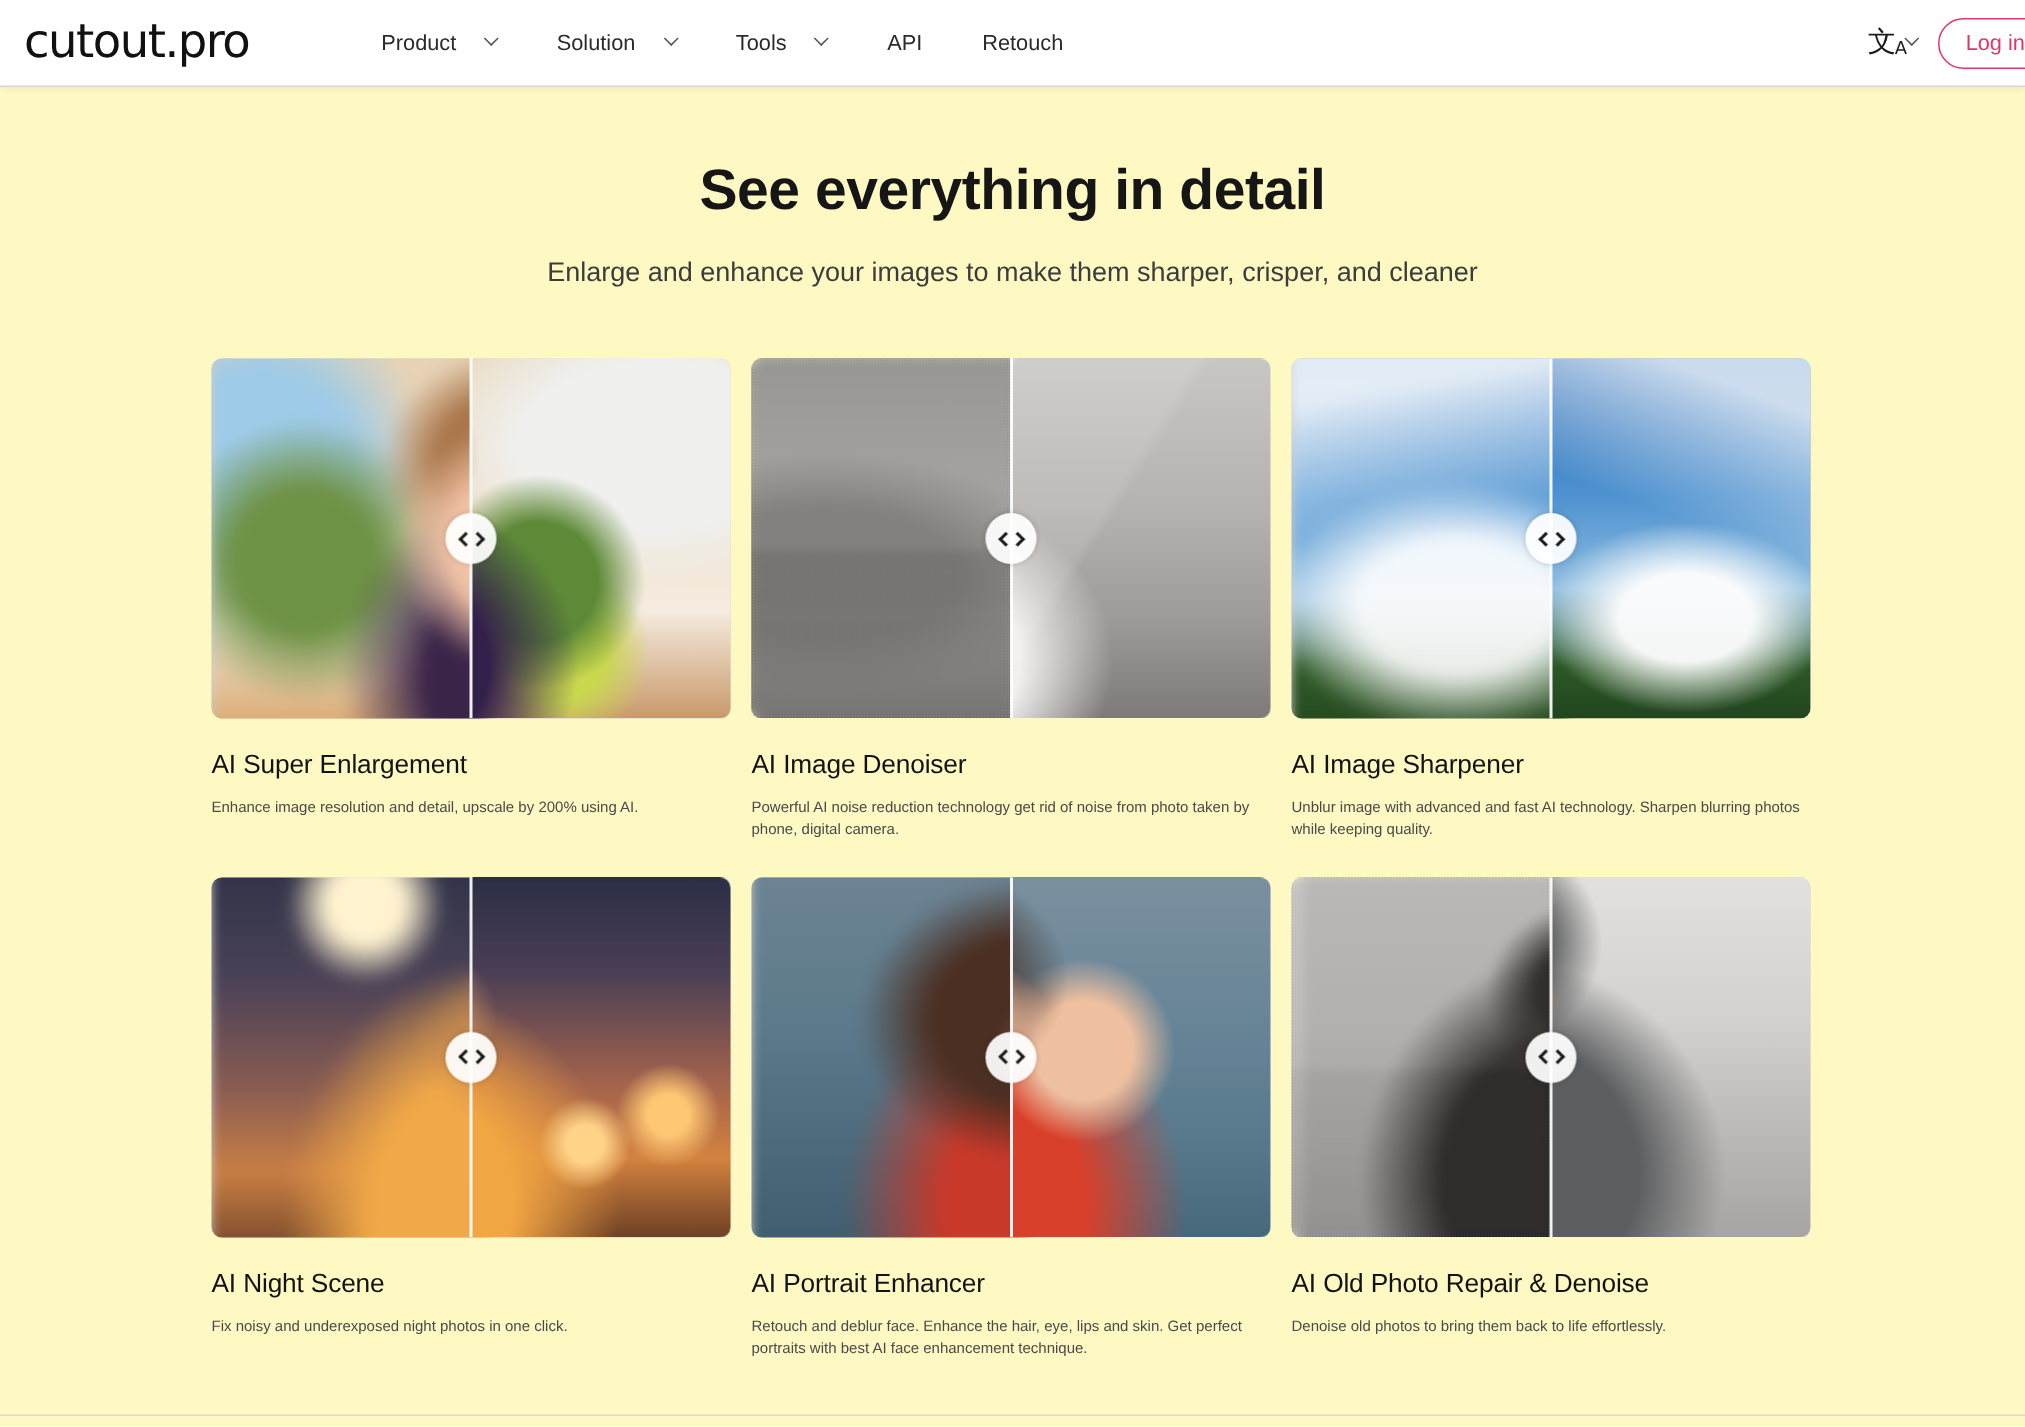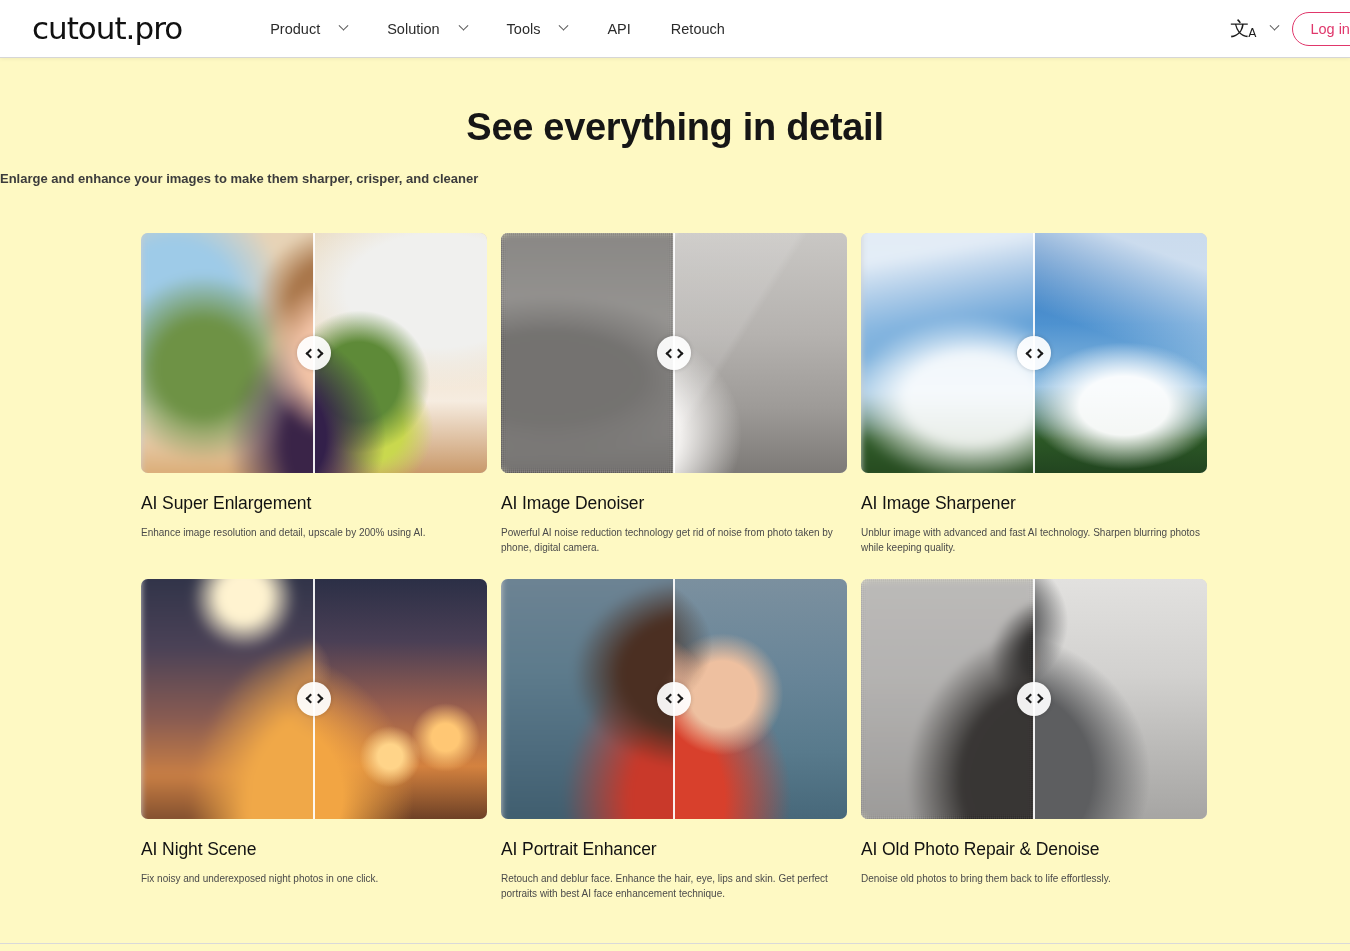--- a/index.html
+++ b/index.html
@@ -14,21 +14,21 @@
     -webkit-font-smoothing: antialiased;
   }
 
   
   .header {
     position: relative;
     height: 57px;
     background: #ffffff;
     display: flex;
     align-items: center;
-    padding: 0 0 0 32px;
+    padding: 0 0 0 16px;
     box-shadow: 0 1px 0 #d6d6d6, 0 2px 4px rgba(0,0,0,0.06);
     z-index: 20;
   }
 
   .logo {
     font-family: "DejaVu Sans", sans-serif;
     font-size: 31px;
     font-weight: 500;
     letter-spacing: -1.0px;
     color: #111111;
@@ -72,21 +72,21 @@
     height: 57px;
     display: flex;
     align-items: center;
     gap: 14px;
     padding-right: 0;
   }
 
   .lang {
     display: flex;
     align-items: center;
-    gap: 16px;
+    gap: 1px;
     cursor: pointer;
   }
   .lang-glyph {
     font-family: "DejaVu Sans", sans-serif;
     font-size: 19px;
     color: #1b1b1b;
     line-height: 1;
     letter-spacing: -1px;
   }
   .lang-glyph sub {
@@ -119,25 +119,24 @@
   .page-title {
     text-align: center;
     font-size: 38px;
     font-weight: bold;
     color: #161616;
     letter-spacing: -0.3px;
     padding-top: 49px;
   }
 
   .page-sub {
-    text-align: left;
-    font-size: 13px;
+    text-align: center;
+    font-size: 18px;
     color: #3c3c3c;
     margin-top: 22px;
-    font-weight: bold;
   }
 
   .grid {
     width: 1068px;
     margin: 0 auto;
     padding-top: 47px;
     display: grid;
     grid-template-columns: repeat(3, 346px);
     column-gap: 14px;
     row-gap: 23px;

